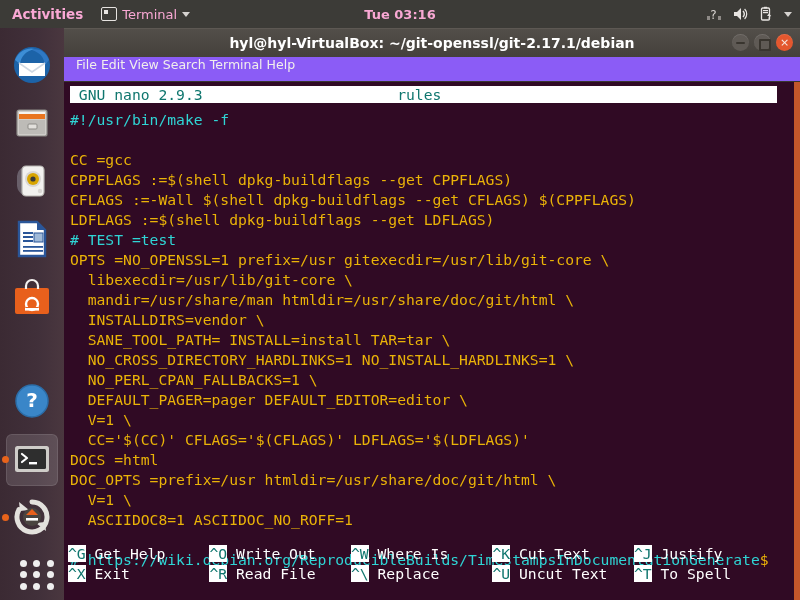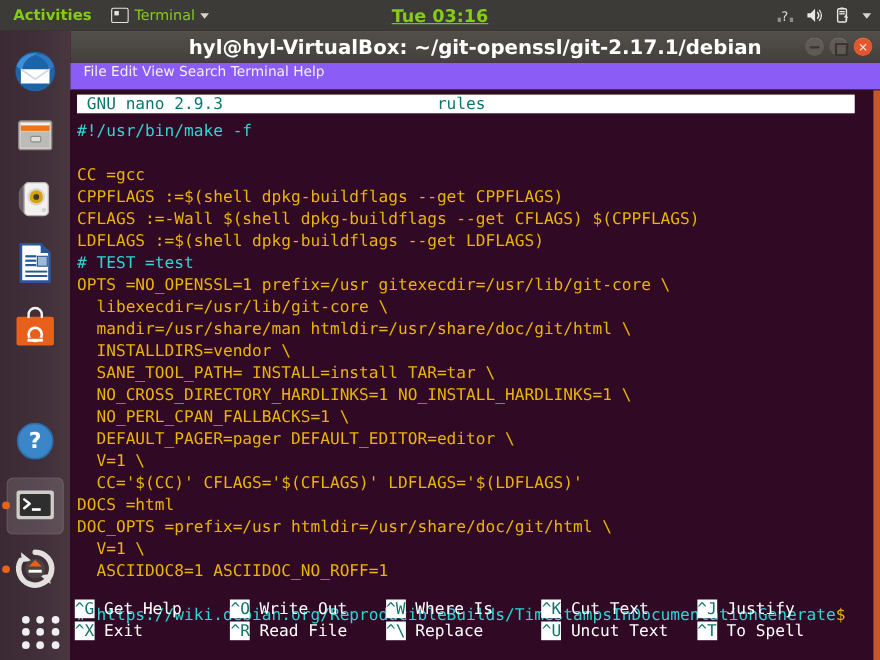--- a/index.html
+++ b/index.html
@@ -19,21 +19,21 @@
   }
 
   
   #topbar {
     position: absolute;
     top: 0; left: 0;
     width: 800px; height: 28px;
     background: #3c3b37;
     display: flex;
     align-items: center;
-    color: #84cc16;
+    color: #f9a8d4;
     font-size: 13px;
     font-family: "DejaVu Sans", sans-serif;
   }
   #activities {
     padding: 0 10px 0 12px;
     font-weight: bold;
     font-size: 13.5px;
     line-height: 28px;
     cursor: pointer;
   }
@@ -62,24 +62,23 @@
     width: 0; height: 0;
     border-left: 4px solid transparent;
     border-right: 4px solid transparent;
     border-top: 5px solid #d6d3d0;
     display: inline-block;
   }
   #clock {
     position: absolute;
     left: 0; right: 0;
     text-align: center;
-    font-size: 16px;
+    font-size: 13px;
     font-weight: bold;
     pointer-events: none;
-    text-decoration: underline;
   }
   #tray {
     position: absolute;
     right: 8px;
     display: flex;
     align-items: center;
     gap: 10px;
   }
   .tray-ico { width: 16px; height: 16px; display: block; }
 
@@ -137,21 +136,21 @@
     position: relative;
     height: 28px;
     background: linear-gradient(to bottom, #524e49, #44403b);
     border-top: 1px solid #5d5853;
     display: flex;
     align-items: center;
     justify-content: center;
   }
   #window-title {
     color: #ffffff;
-    font-size: 18px;
+    font-size: 14px;
     font-weight: bold;
     font-family: "DejaVu Sans", sans-serif;
     white-space: nowrap;
   }
   #wincontrols {
     position: absolute;
     right: 7px; top: 5px;
     display: flex;
     gap: 5px;
   }

